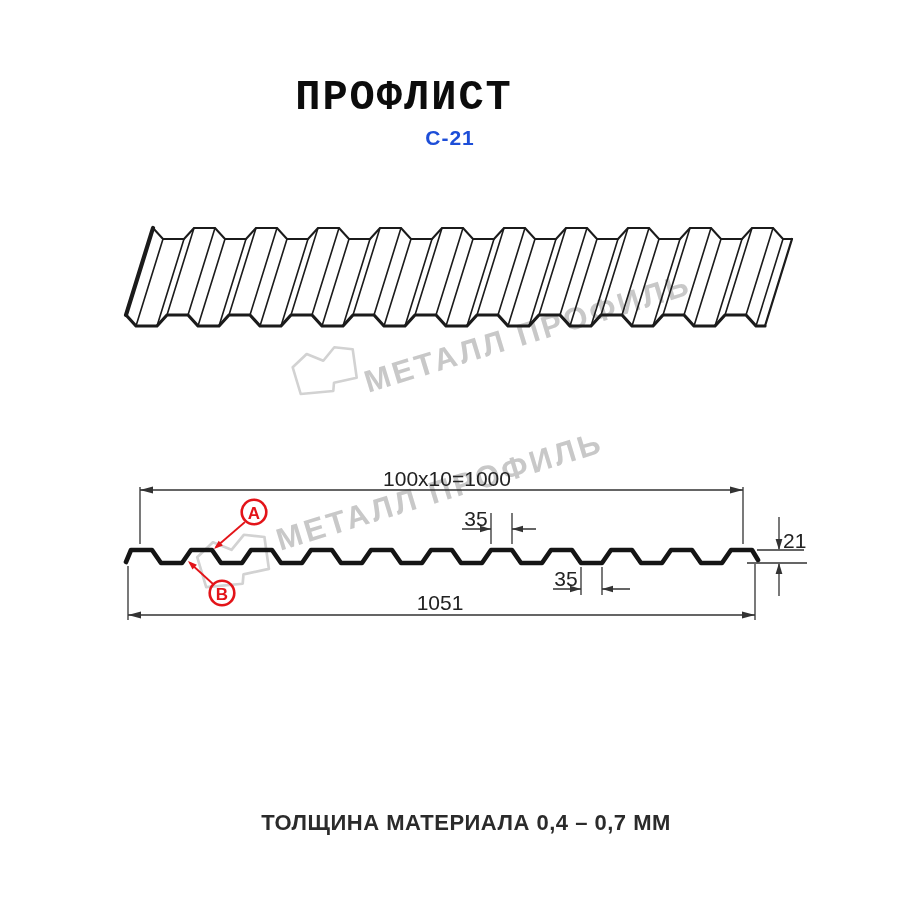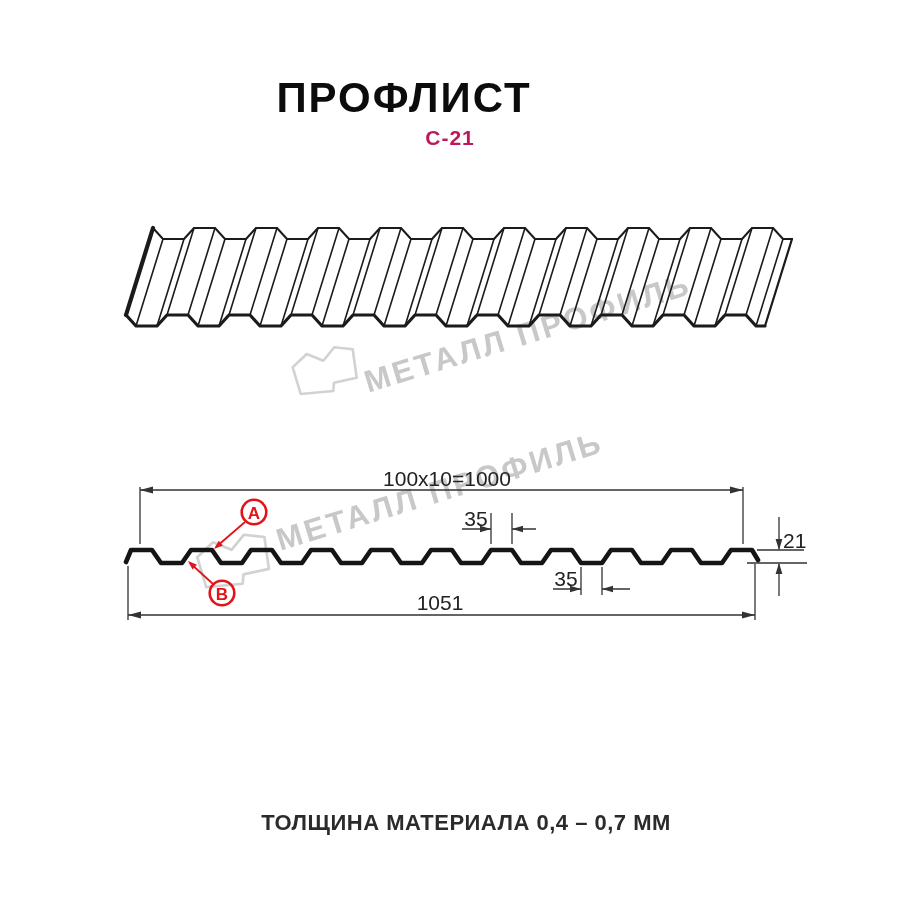--- a/index.html
+++ b/index.html
@@ -1,21 +1,21 @@
 <!DOCTYPE html>
 <html><head>
 <meta charset="utf-8">
 <style>
   html,body{margin:0;padding:0;background:#fff;}
   #stage{position:relative;width:900px;height:900px;background:#fff;overflow:hidden;
          font-family:"Liberation Sans",sans-serif;}
   .title{position:absolute;left:0;top:74px;width:808px;text-align:center;margin:0;
-         font-size:42px;font-weight:800;letter-spacing:2px;color:#0c0c0c;}
+         font-size:42px;font-weight:800;letter-spacing:2px;color:#0c0c0c;font-family:Liberation Mono, monospace;}
   .subtitle{position:absolute;left:0;top:126px;width:900px;text-align:center;margin:0;
-         font-size:21px;font-weight:600;letter-spacing:1px;color:#be185d;}
+         font-size:21px;font-weight:600;letter-spacing:1px;color:#1d4ed8;}
   .footer{position:absolute;left:0;top:794px;width:900px;text-align:center;margin:16px;
          font-size:22px;font-weight:600;letter-spacing:0.5px;color:#2b2b2b;}
   .wm-text{position:absolute;z-index:1;font-size:31px;font-weight:700;letter-spacing:3px;
          color:#c8c8c8;white-space:nowrap;transform:rotate(-17deg);transform-origin:0 0;}
   #wm-svg{position:absolute;left:0;top:0;z-index:1;}
   #draw-svg{position:absolute;left:0;top:0;z-index:2;}
   .dim-text{font-size:21px;fill:#222;font-family:"Liberation Sans",sans-serif;}
   .red-letter{font-size:17px;font-weight:700;font-family:"Liberation Sans",sans-serif;}
 </style>
 </head>

